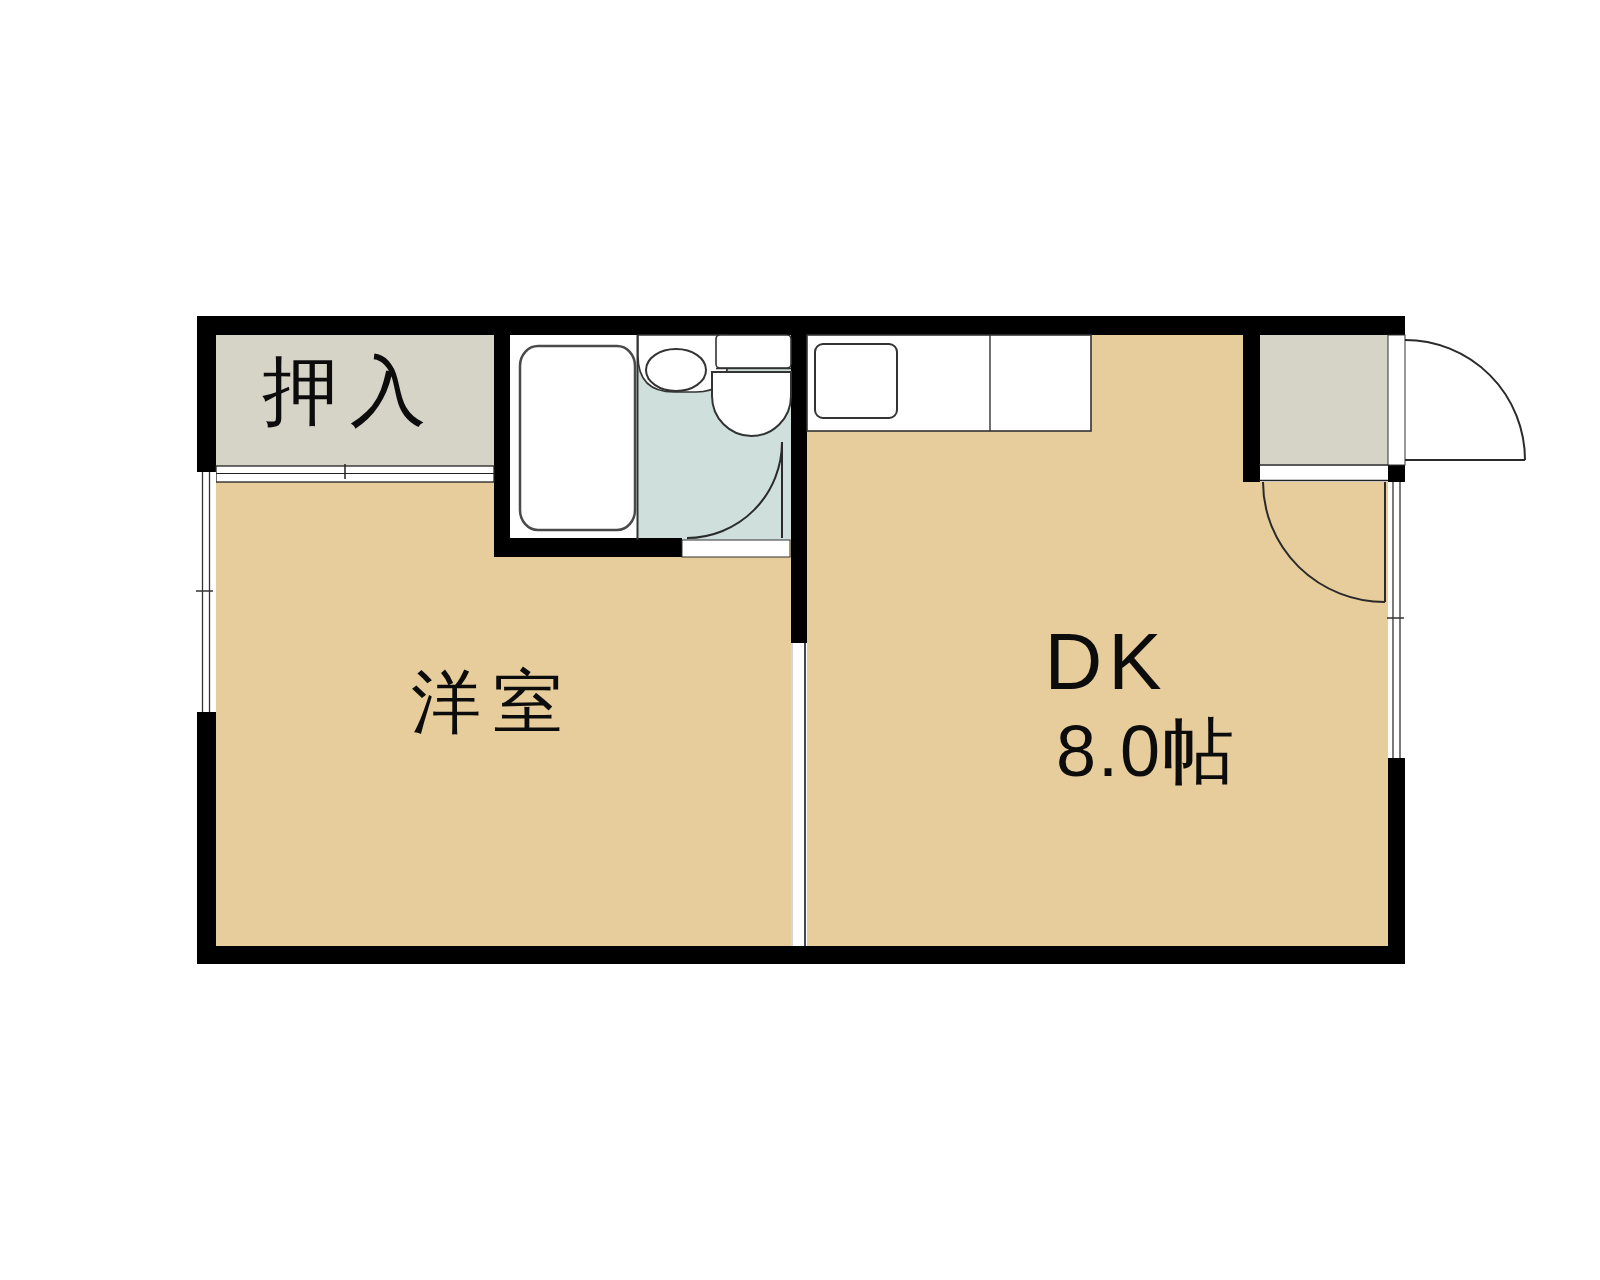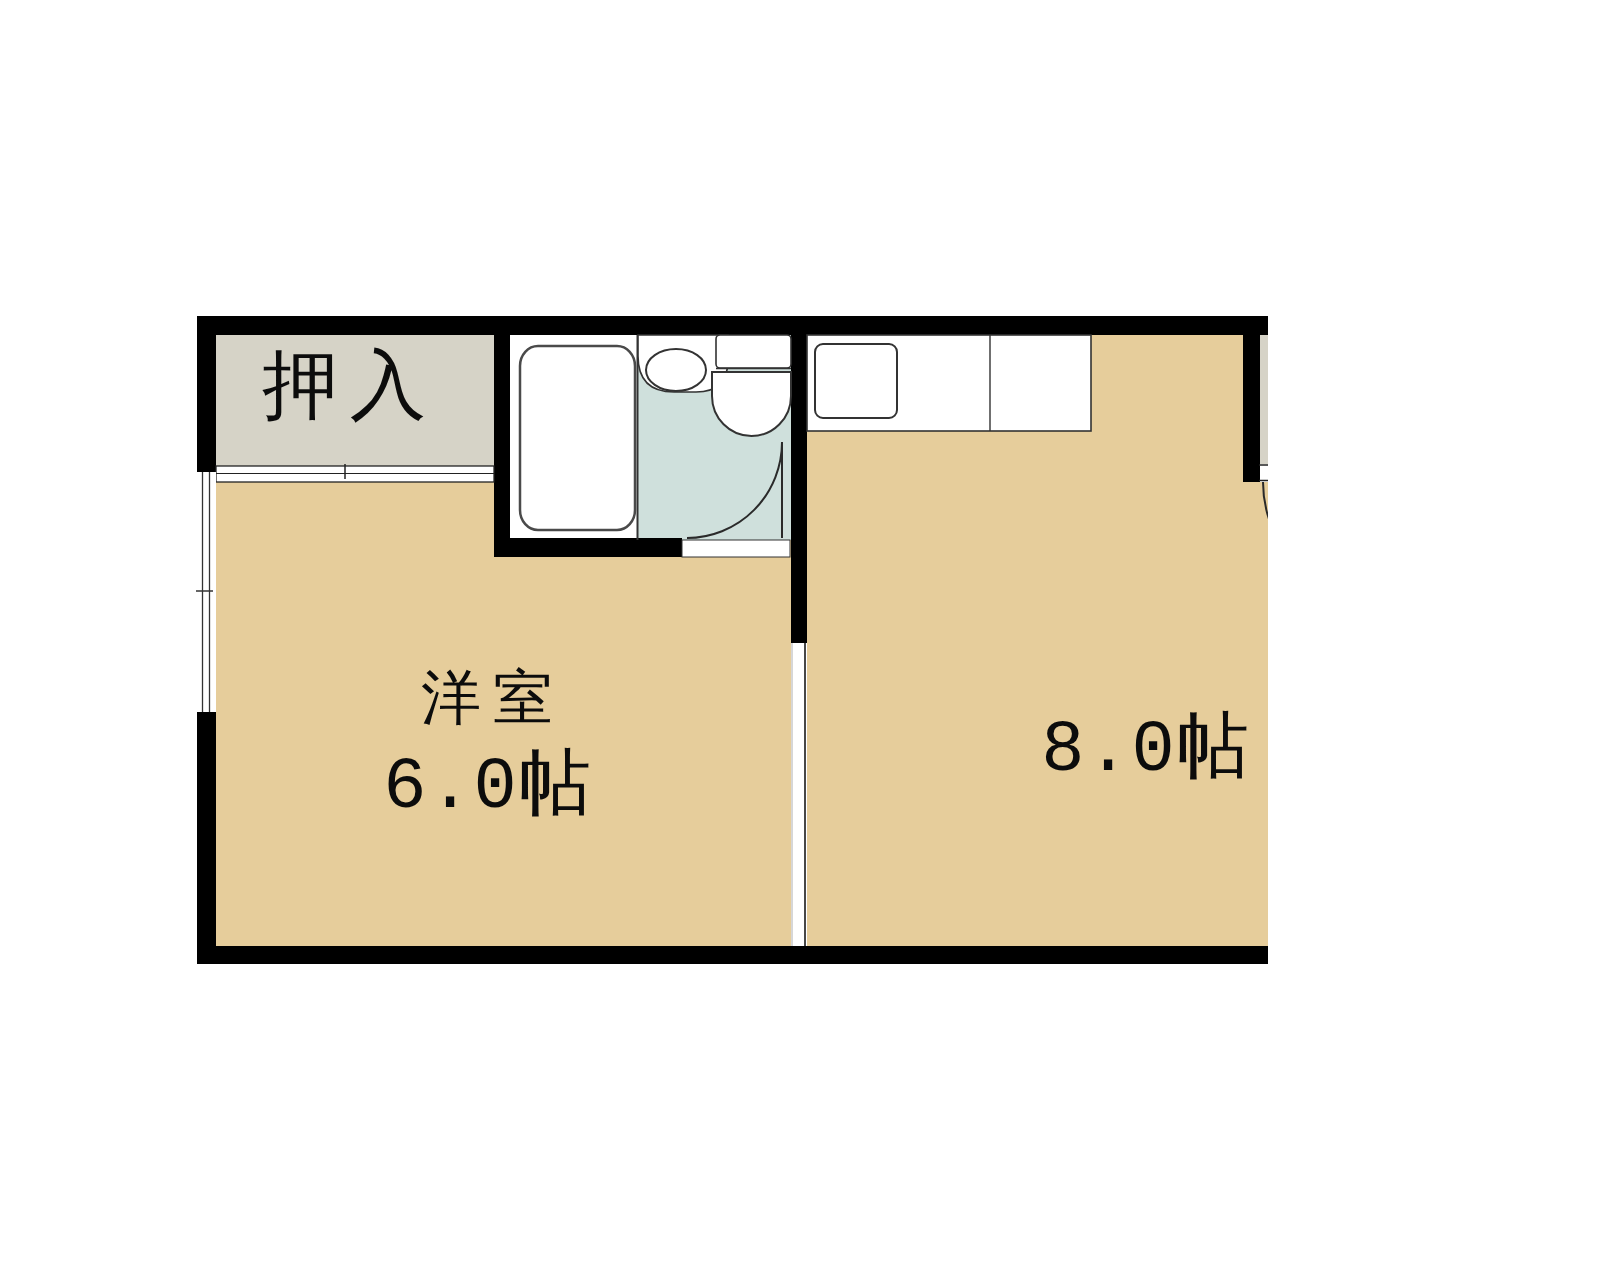--- a/index.html
+++ b/index.html
@@ -1,26 +1,26 @@
 <!DOCTYPE html>
 <html><head>
 <meta charset="utf-8">
 <style>
   html,body{margin:0;padding:0;background:#fff;}
   .canvas{
-    position:relative;width:1268px;height:1280px;background:#ffffff;overflow:hidden;
-    font-family:Liberation Mono, monospace;
+    position:relative;width:1600px;height:1280px;background:#ffffff;overflow:hidden;
+    font-family:Liberation Sans, sans-serif;
   }
   .canvas svg{position:absolute;left:0;top:0;}
   .room-label{
     position:absolute;transform:translate(-50%,-50%);
     color:#0c0c0c;white-space:nowrap;line-height:1;font-weight:500;
   }
   .lbl-closet{left:350px;top:391px;font-size:76px;letter-spacing:12px;}
-  .lbl-western{left:493px;top:702px;font-size:60px;letter-spacing:12px;}
+  .lbl-western{left:493px;top:702px;font-size:70px;letter-spacing:12px;}
   .lbl-western-size{left:488px;top:788px;font-size:72px;letter-spacing:2px;}
   .lbl-dk{left:1106px;top:662px;font-size:80px;letter-spacing:6px;}
   .lbl-dk-size{left:1102px;top:751px;font-size:72px;letter-spacing:2px;margin-left:44px;}
 </style>
 </head>
 <body>
 
 <div class="canvas">
   <svg width="1600" height="1280" viewBox="0 0 1600 1280">
 
@@ -109,15 +109,15 @@
 
     <g>
       <rect x="807" y="335" width="284" height="96" fill="#ffffff" stroke="#333333" stroke-width="1.6"></rect>
       <line x1="990" y1="335" x2="990" y2="431" stroke="#333333" stroke-width="1.4"></line>
       <rect x="815" y="344" width="82" height="74" rx="8" fill="#ffffff" stroke="#333333" stroke-width="2"></rect>
     </g>
   </svg>
 
   <div class="room-label lbl-closet">押入</div>
   <div class="room-label lbl-western">洋室</div>
-  <div class="room-label lbl-western-size">6.0帖</div>
+  <div class="room-label lbl-dk">DK</div>
   <div class="room-label lbl-dk-size">8.0帖</div>
 </div>
 
 </body></html>

